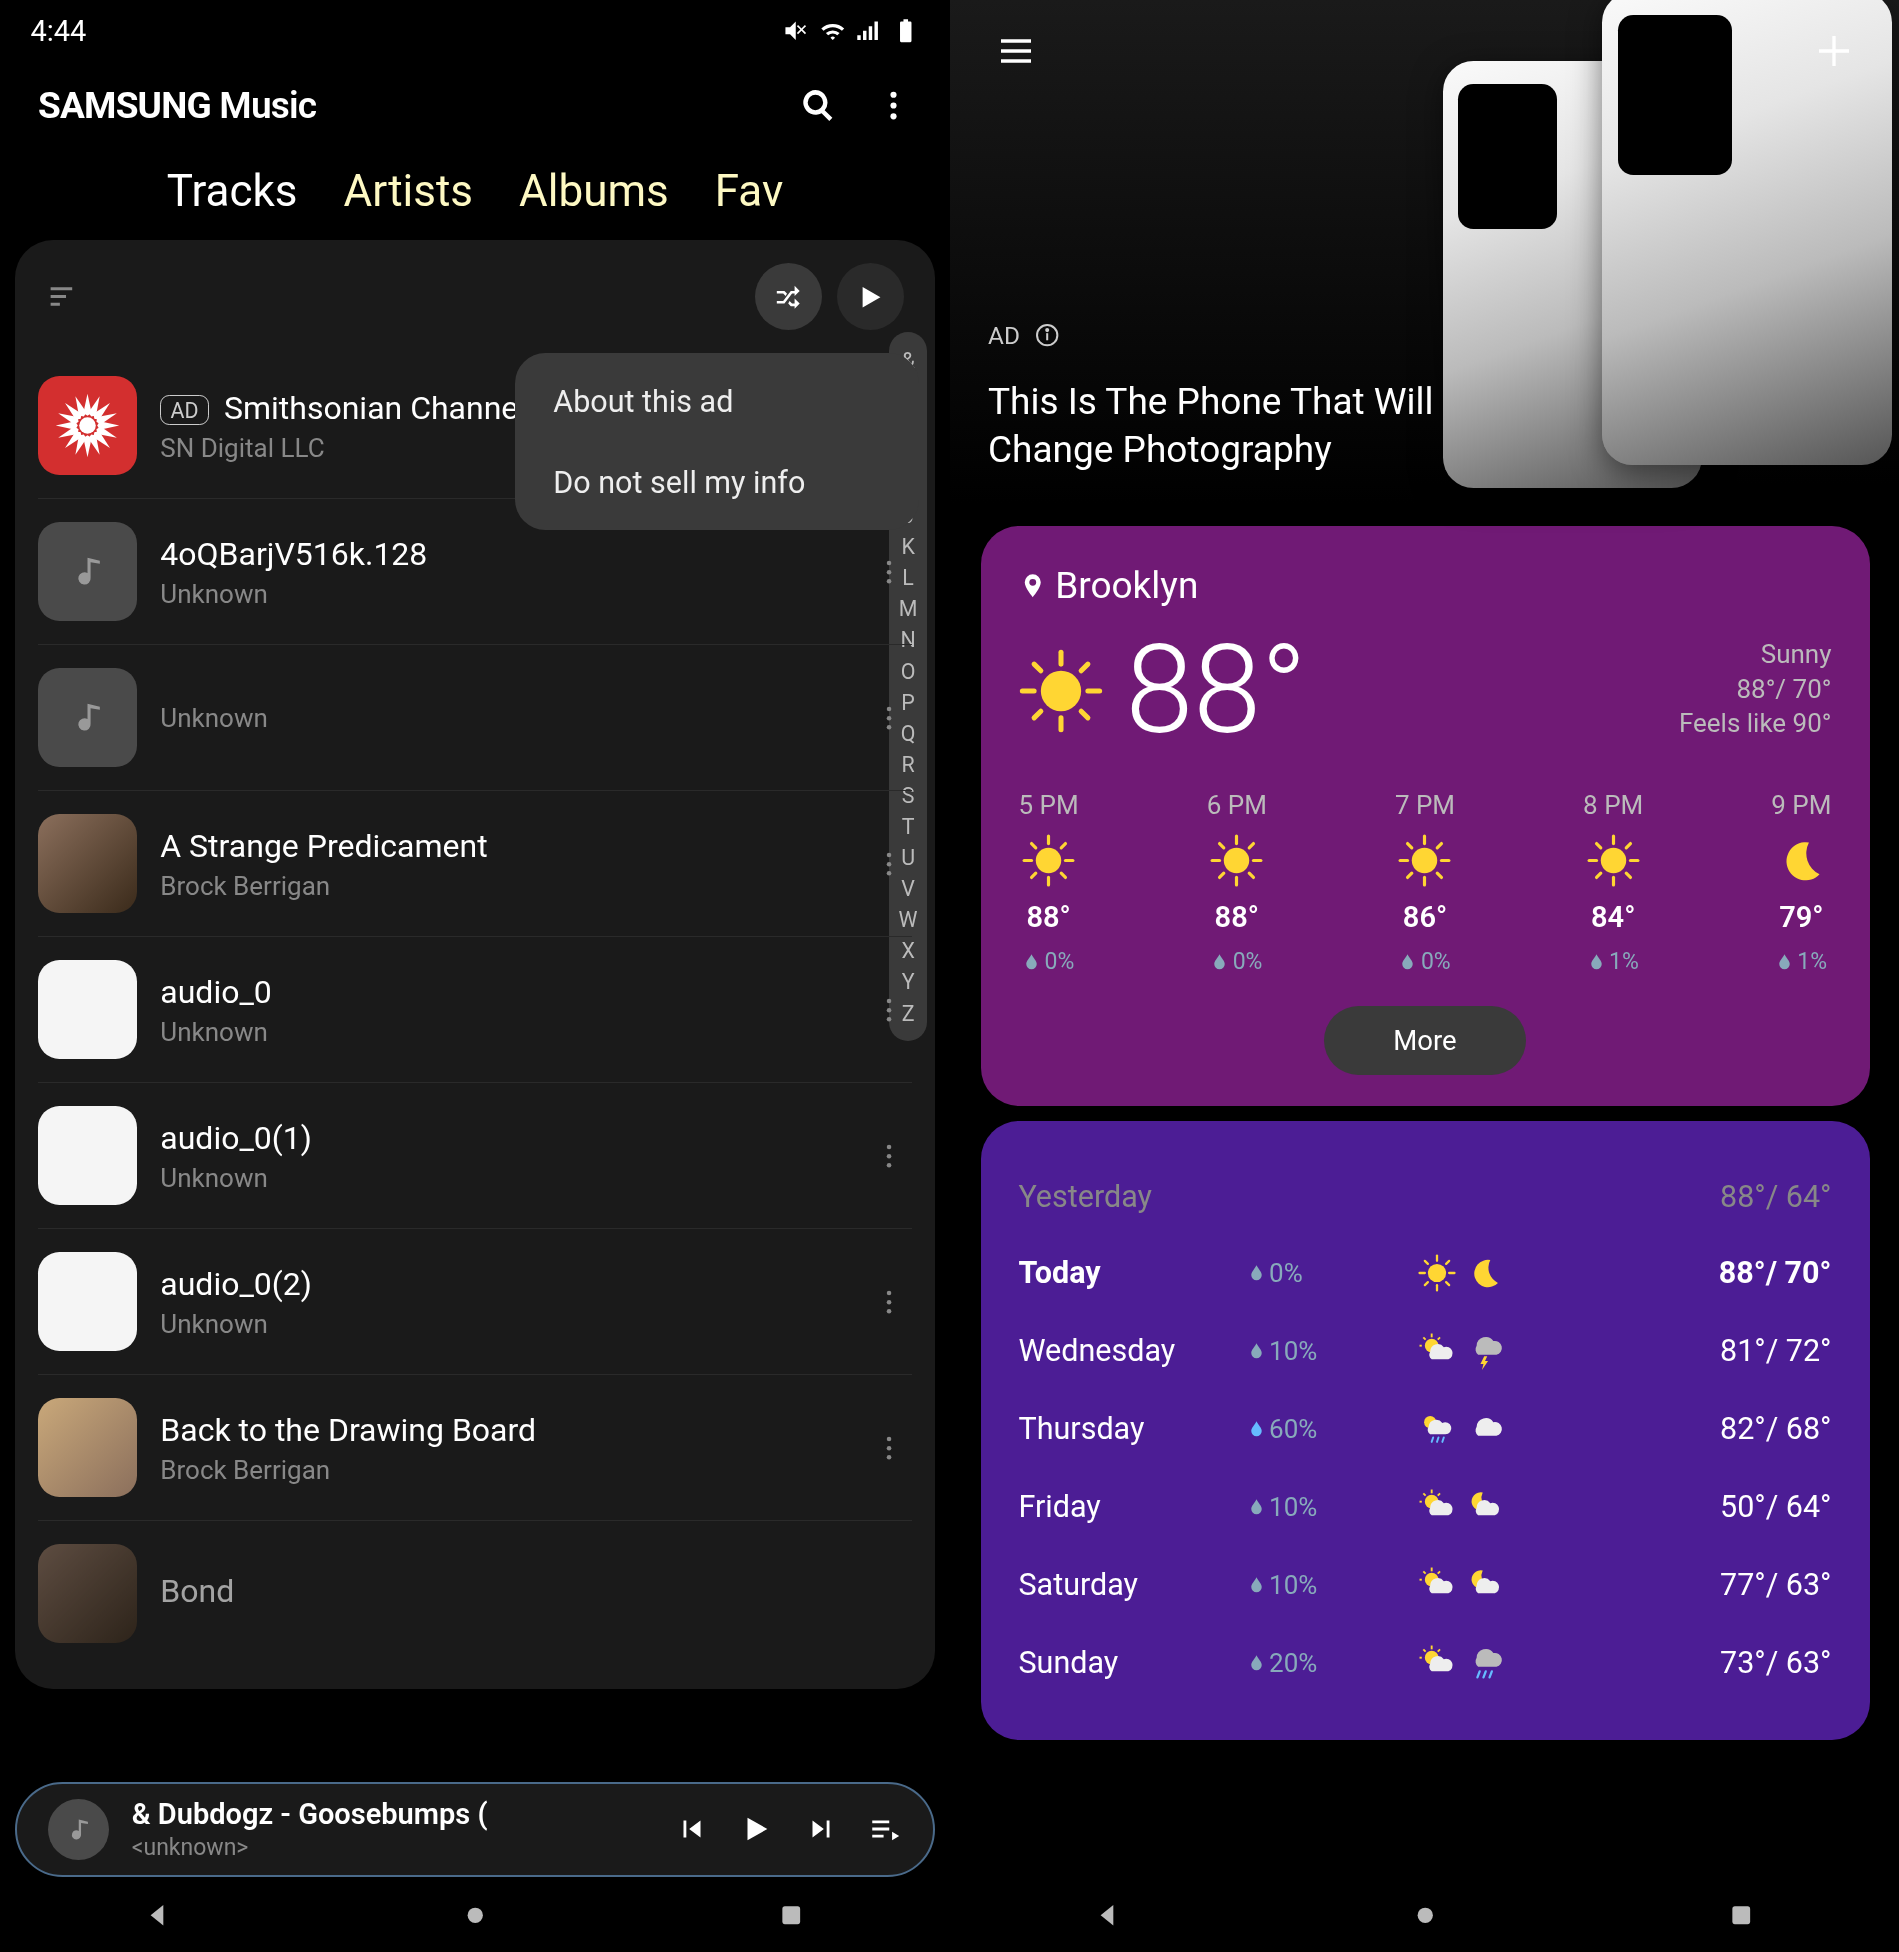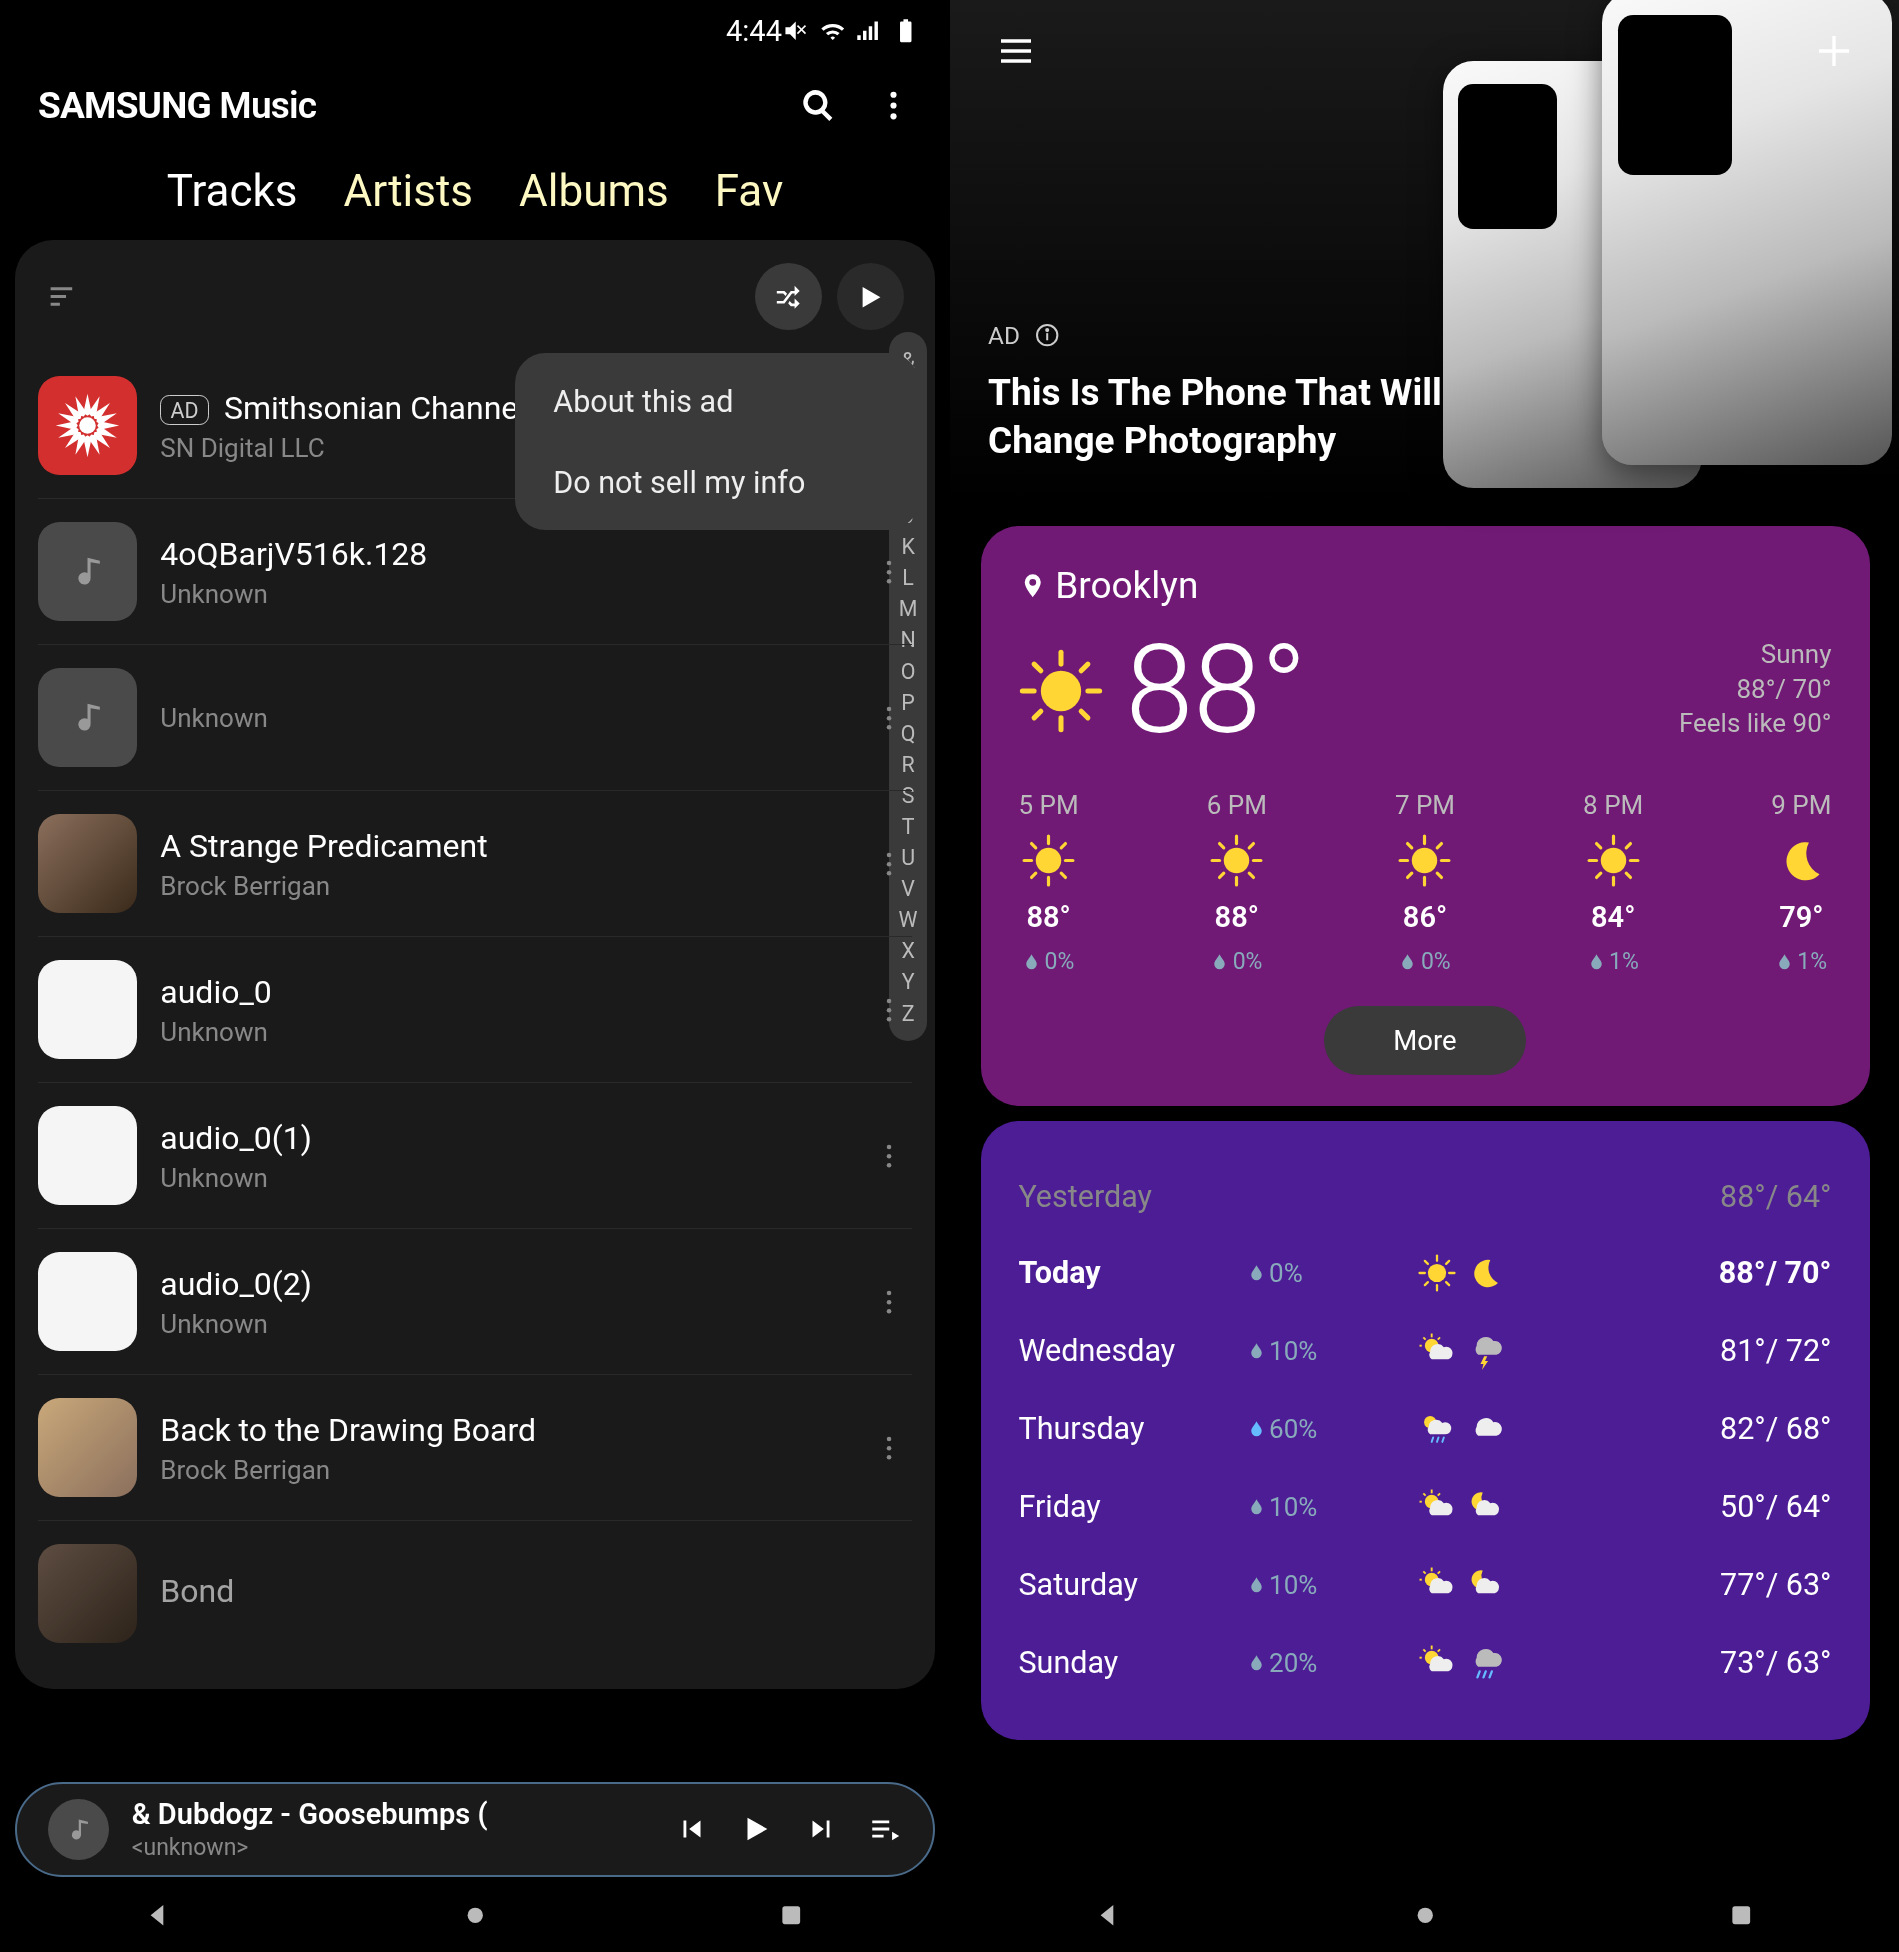--- a/index.html
+++ b/index.html
@@ -1,18 +1,18 @@
 <!DOCTYPE html>
 <html style="font-size:12.2px"><head>
 <meta charset="utf-8">
 <style>
 *{margin:0;padding:0;box-sizing:border-box;font-family:-apple-system,BlinkMacSystemFont,'Segoe UI',Roboto,Helvetica,Arial,sans-serif}
 body{background:#000;color:#fff;width:1900px;height:1953px;display:flex}
 .screen{width:950px;height:100%;position:relative;background:#000;overflow:hidden}
-.status-bar{display:flex;justify-content:flex-end;align-items:center;padding:12.2px 30.5px;font-size:29px;height:61px}
+.status-bar{display:flex;justify-content:space-between;align-items:center;padding:12.2px 30.5px;font-size:29px;height:61px}
 .status-icons{display:flex;gap:9.2px;align-items:center}
 .status-icons svg{width:27.5px;height:27.5px;fill:#fff}
 
 
 .app-header{display:flex;justify-content:space-between;align-items:center;padding:23px 38px 23px}
 .app-title{font-size:37px;font-weight:700;letter-spacing:-0.8px}
 .app-title .music{font-weight:600}
 .header-icons{display:flex;gap:38px;align-items:center}
 .header-icons svg{width:37px;height:37px;fill:#fff}
 
@@ -71,21 +71,21 @@
 .phone-back.p1{width:259px;height:427px;right:198px;top:61px}
 .phone-back.p2{width:290px;height:473px;right:7.6px;top:-7.6px;z-index:2}
 .camera-module{position:absolute;background:#000;border-radius:15.3px}
 .p1 .camera-module{width:99px;height:145px;top:23px;left:15.3px}
 .p2 .camera-module{width:114px;height:160px;top:23px;left:15.3px}
 .menu-icon{position:absolute;top:30.5px;left:46px;z-index:5}
 .menu-icon svg{width:40px;height:40px;fill:#fff}
 .plus-icon{position:absolute;top:30.5px;right:46px;z-index:5}
 .plus-icon svg{width:40px;height:40px;fill:#fff}
 .ad-label{position:absolute;bottom:153px;left:38px;display:flex;align-items:center;gap:15.3px;font-size:24.4px;color:#ccc}
-.ad-headline{position:absolute;bottom:38px;left:38px;font-size:37px;font-weight:700;line-height:1.3;max-width:534px}
+.ad-headline{position:absolute;bottom:29px;left:38px;font-size:37px;font-weight:400;line-height:1.3;max-width:534px}
 
 .weather-card{background:#701a75;border-radius:38px;margin:23px 30.5px 15.3px;padding:38px 38px 30.5px}
 .location-row{display:flex;align-items:center;gap:9.2px;margin-bottom:23px}
 .location-row svg{width:27.5px;height:27.5px;fill:#fff}
 .location{font-size:37px}
 .current-row{display:flex;justify-content:space-between;align-items:center;margin-bottom:38px}
 .temp-group{display:flex;align-items:center;gap:23px}
 .sun-icon{width:84px;height:84px}
 .current-temp{font-size:122px;font-weight:300;line-height:1}
 .conditions{text-align:right}

